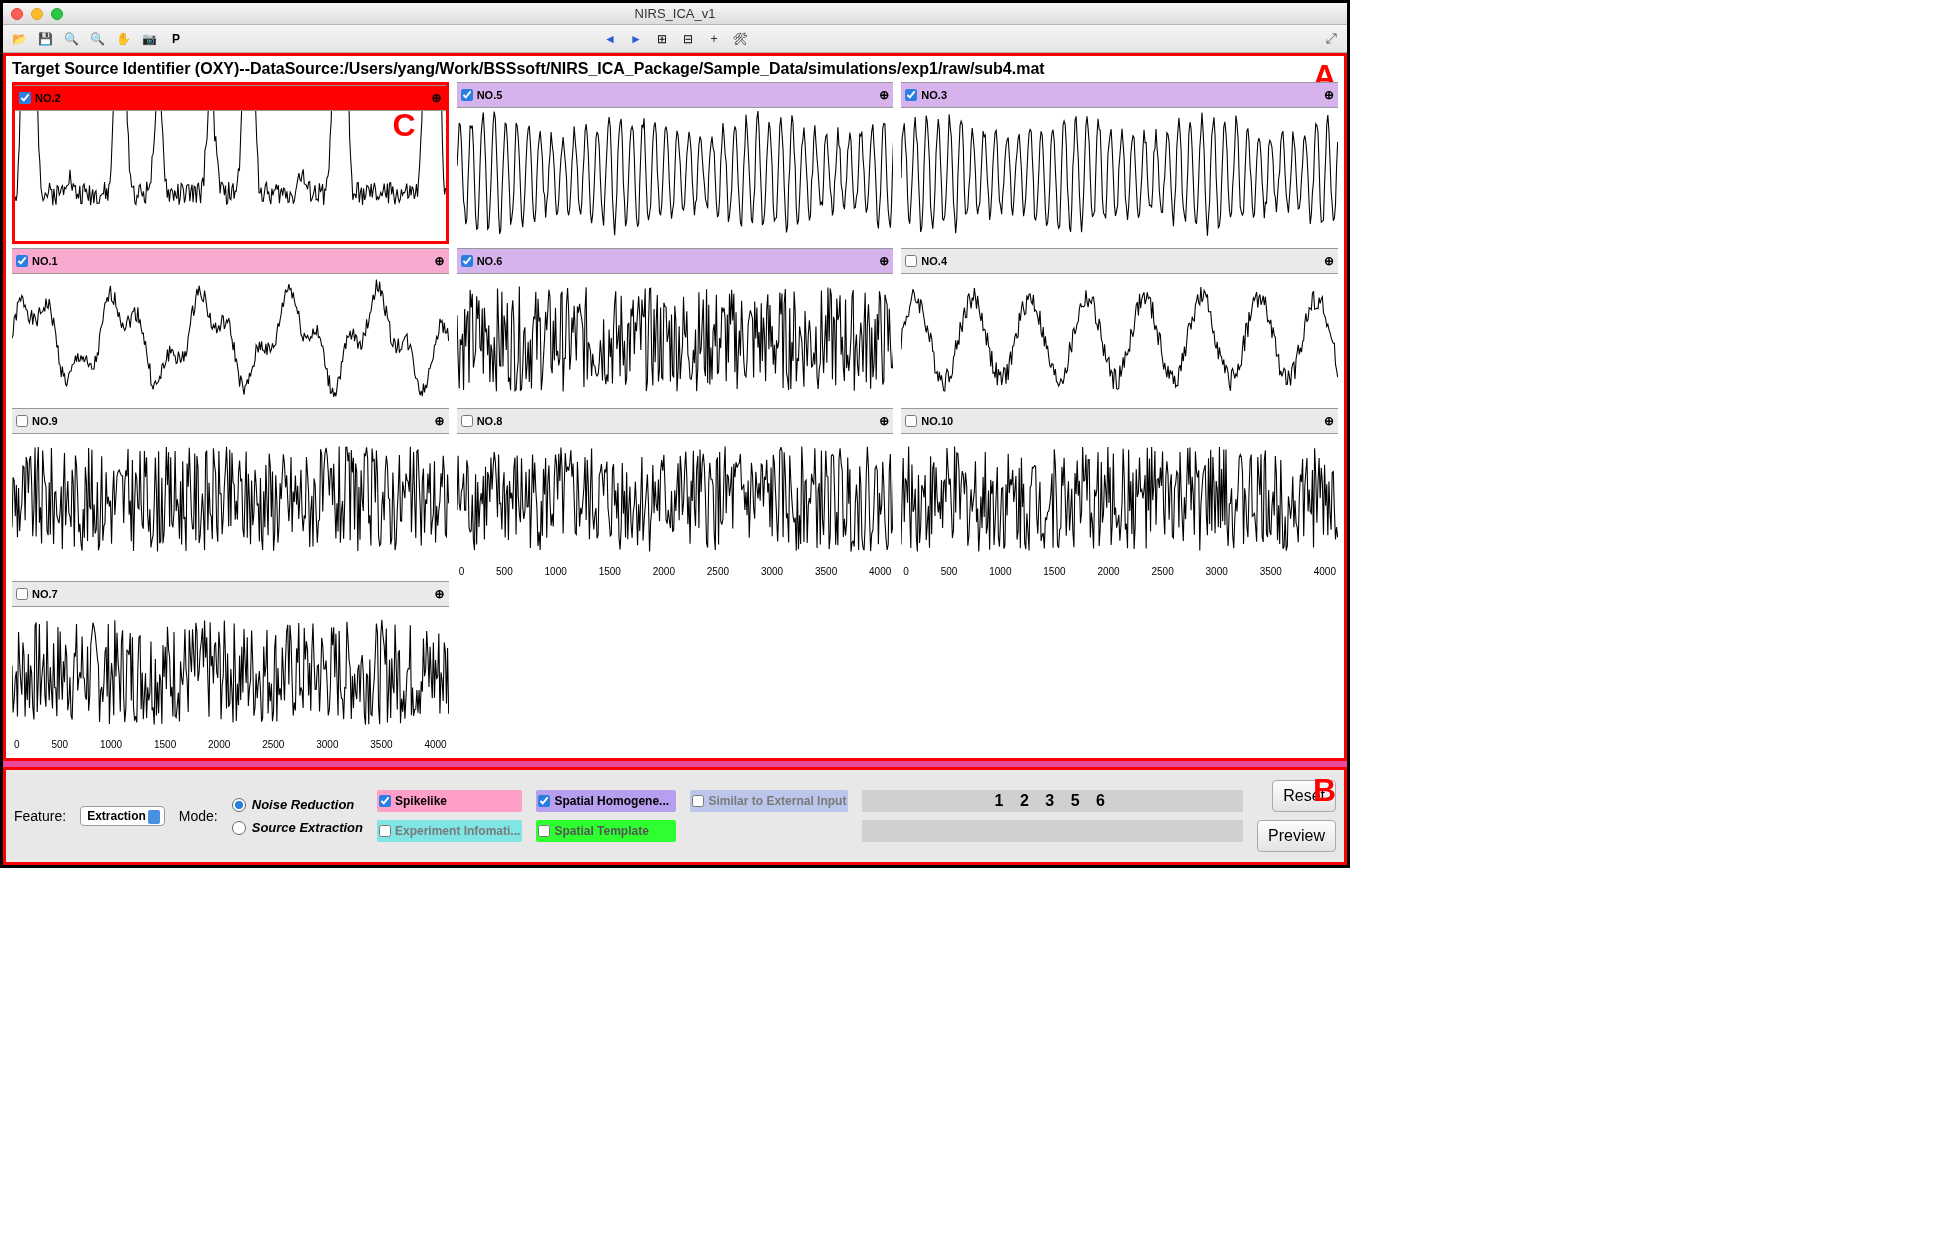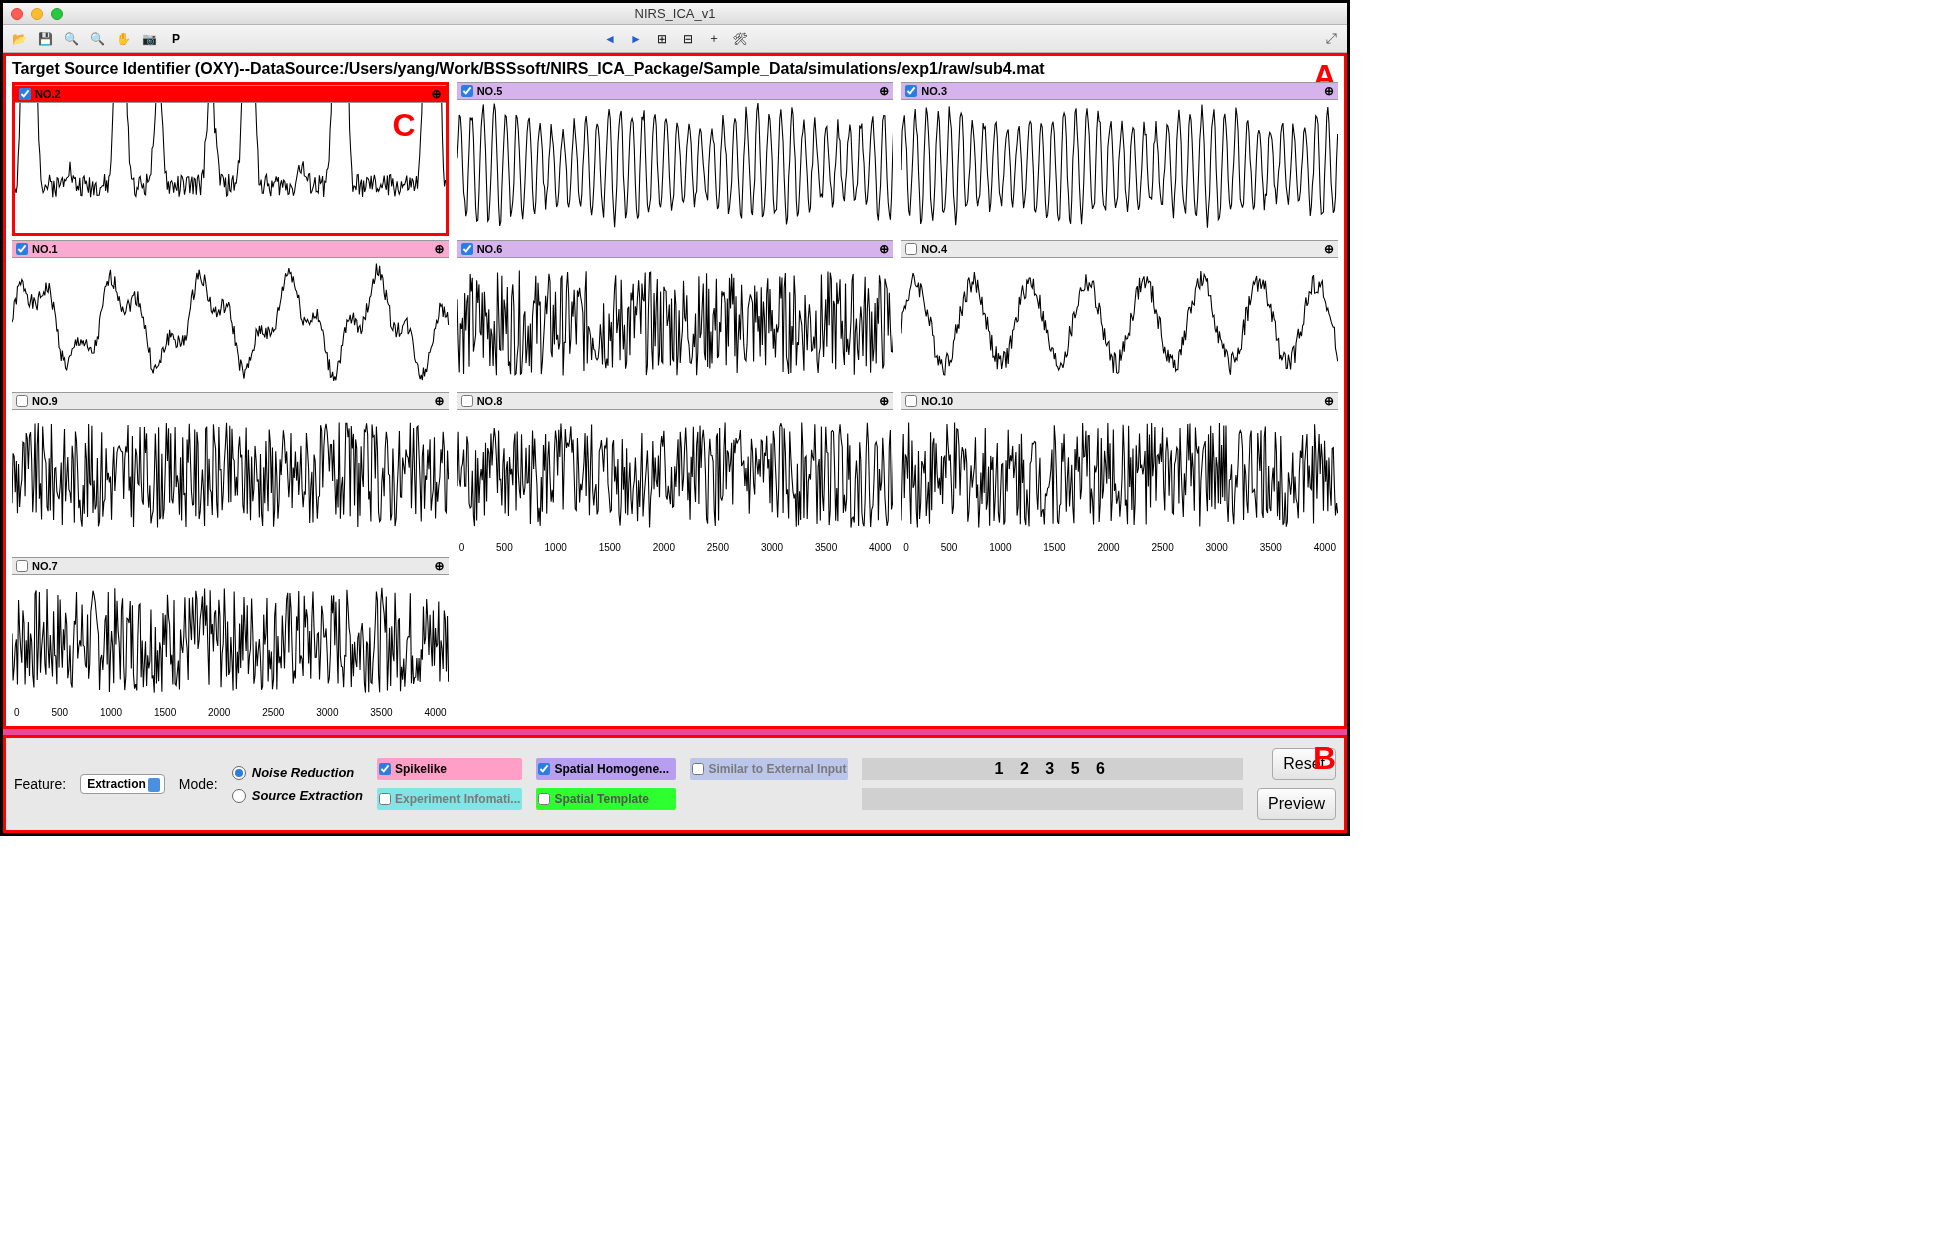--- a/index.html
+++ b/index.html
@@ -65,21 +65,21 @@
   }
   .grid {
     display: grid;
     grid-template-columns: repeat(3, 1fr);
     gap: 4px 8px;
     padding: 0 6px;
   }
   .panel { position: relative; }
   .panel.highlighted { border: 3px solid #f00; }
   .panel-header {
-    height: 18px;
+    height: 26px;
     display: flex;
     align-items: center;
     padding: 0 4px;
     border-top: 1px solid #999;
     border-bottom: 1px solid #999;
     background: #eaeaea;
     font-size: 11px;
     font-weight: bold;
   }
   .panel-header.red { background: #ff0000; color: #000; }

